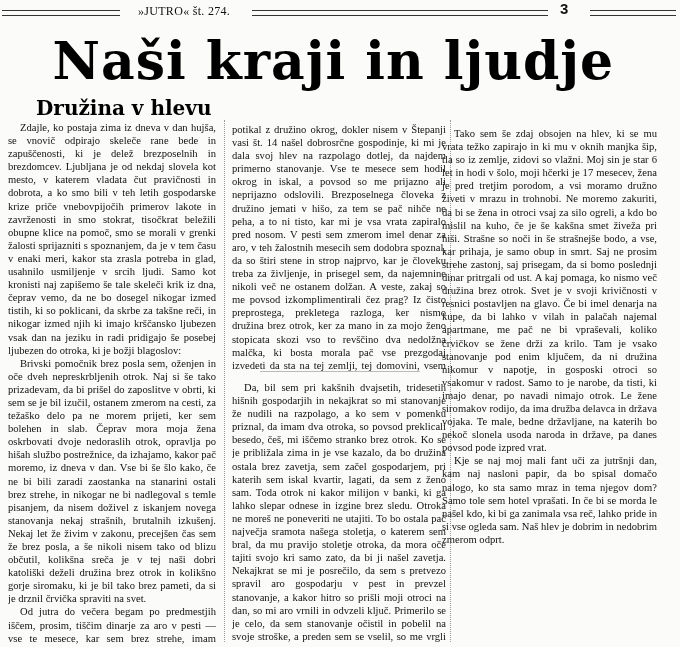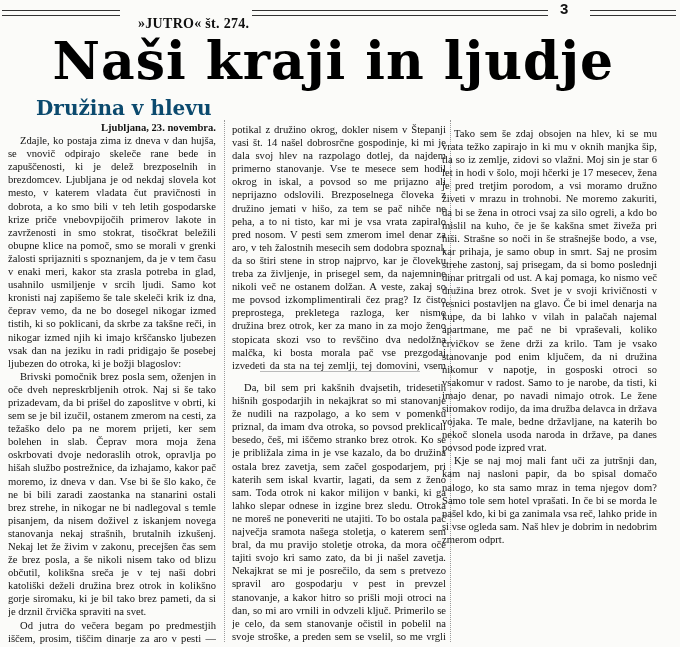--- a/index.html
+++ b/index.html
@@ -8,40 +8,40 @@
     background: #fbfbf9;
     color: #111;
     font-family: "DejaVu Serif", "Liberation Serif", serif;
     position: relative;
   }
   .header-rule {
     position: absolute; top: 10px; height: 4px;
     border-top: 1.5px solid #333; border-bottom: 1.5px solid #333;
   }
   .header-text {
-    position: absolute; top: 16px; font-size: 14px; font-weight: bold;
+    position: absolute; top: 4px; font-size: 12px; font-weight: normal;
     font-family: "Liberation Serif", serif; letter-spacing: 0.3px;
   }
   .page-num {
     position: absolute; top: 0px; left: 560px; font-size: 15px; font-weight: bold;
     font-family: "Liberation Sans", sans-serif;
   }
   .masthead {
     position: absolute; top: 30px; left: 6px; width: 668px;
     font-family: "DejaVu Serif", serif; font-weight: bold;
     font-size: 53px; line-height: 60px; letter-spacing: 1px;
     text-align: center; color: #000;
     transform: scaleX(0.98);
     transform-origin: left;
     white-space: nowrap;
   }
   .subhead {
     position: absolute; top: 96px; left: 36px;
     font-family: "DejaVu Serif", serif; font-weight: bold;
-    font-size: 20px; line-height: 24px; color: #0c4a6e;
+    font-size: 20px; line-height: 24px; color: #000000;
   }
   .col {
     position: absolute;
     font-family: "Liberation Serif", serif;
     font-size: 10.6px; line-height: 13.1px;
     text-align: justify; hyphens: auto;
   }
   .col p { margin: 0; text-indent: 12px; }
   .col p.noindent { text-indent: 0; }
   .dateline { text-align: right; font-weight: bold; margin: 0; }
@@ -59,21 +59,20 @@
 <div class="header-text" style="left:138px;">»JUTRO« št. 274.</div>
 <div class="header-rule" style="left:252px; width:296px;"></div>
 <div class="page-num">3</div>
 <div class="header-rule" style="left:590px; width:86px;"></div>
 
 <div class="masthead">Naši kraji in ljudje</div>
 
 <div class="subhead">Družina v hlevu</div>
 
 <div class="col col1">
-  <p class="dateline">Ljubljana, 23. novembra.</p>
   <p>Zdajle, ko postaja zima iz dneva v dan hujša, se vnovič odpirajo skeleče rane bede in zapuščenosti, ki je delež brezposelnih in brezdomcev. Ljubljana je od nekdaj slovela kot mesto, v katerem vladata čut pravičnosti in dobrota, a ko smo bili v teh letih gospodarske krize priče vnebovpijočih primerov lakote in zavrženosti in smo stokrat, tisočkrat beležili obupne klice na pomoč, smo se morali v grenki žalosti sprijazniti s spoznanjem, da je v tem času v enaki meri, kakor sta zrasla potreba in glad, usahnilo usmiljenje v srcih ljudi. Samo kot kronisti naj zapišemo še tale skeleči krik iz dna, čeprav vemo, da ne bo dosegel nikogar izmed tistih, ki so poklicani, da skrbe za takšne reči, in nikogar izmed njih ki imajo krščansko ljubezen vsak dan na jeziku in radi pridigajo še posebej ljubezen do otroka, ki je božji blagoslov:</p>
   <p>Brivski pomočnik brez posla sem, oženjen in oče dveh nepreskrbljenih otrok. Naj si še tako prizadevam, da bi prišel do zaposlitve v obrti, ki sem se je bil izučil, ostanem zmerom na cesti, za težaško delo pa ne morem prijeti, ker sem bolehen in slab. Čeprav mora moja žena oskrbovati dvoje nedoraslih otrok, opravlja po hišah službo postrežnice, da izhajamo, kakor pač moremo, iz dneva v dan. Vse bi še šlo kako, če ne bi bili zaradi zaostanka na stanarini ostali brez strehe, in nikogar ne bi nadlegoval s temle pisanjem, da nisem doživel z iskanjem novega stanovanja nekaj strašnih, brutalnih izkušenj. Nekaj let že živim v zakonu, precejšen čas sem že brez posla, a še nikoli nisem tako od blizu občutil, kolikšna sreča je v tej naši dobri katoliški deželi družina brez otrok in kolikšno gorje siromaku, ki je bil tako brez pameti, da si je drznil črvička spraviti na svet.</p>
   <p>Od jutra do večera begam po predmestjih iščem, prosim, tiščim dinarje za aro v pesti — vse te mesece, kar sem brez strehe, imam zmerom za stanarino spravljen denar — a vse je zaman. Bilo je poletje, ko so me deložirali, in potem sem se</p>
 </div>
 
 <div class="vrule" style="left:224px; top:120px; height:522px;"></div>
 
 <div class="col col2">
   <p class="noindent" style="height:248px; overflow:hidden;">potikal z družino okrog, dokler nisem v Štepanji vasi št. 14 našel dobrosrčne gospodinje, ki mi je dala svoj hlev na razpolago dotlej, da najdem primerno stanovanje. Vse te mesece sem hodil okrog in iskal, a povsod so me prijazno ali neprijazno odslovili. Brezposelnega človeka z družino jemati v hišo, za tem se pač nihče ne peha, a to ni tisto, kar mi je vsa vrata zapiralo pred nosom. V pesti sem zmerom imel denar za aro, v teh žalostnih mesecih sem dodobra spoznal, da so štiri stene in strop najprvo, kar je človeku treba za življenje, in prisegel sem, da najemnine nikoli več ne ostanem dolžan. A veste, zakaj so me povsod izkomplimentirali čez prag? Iz čisto preprostega, prekletega razloga, ker nismo družina brez otrok, ker za mano in za mojo ženo stopicata skozi vso to revščino dva nedolžna malčka, ki bosta morala pač vse prezgodaj izvedeti da sta na tej zemlji, tej domovini, vsem tem ljudem odveč.</p>
 </div>

